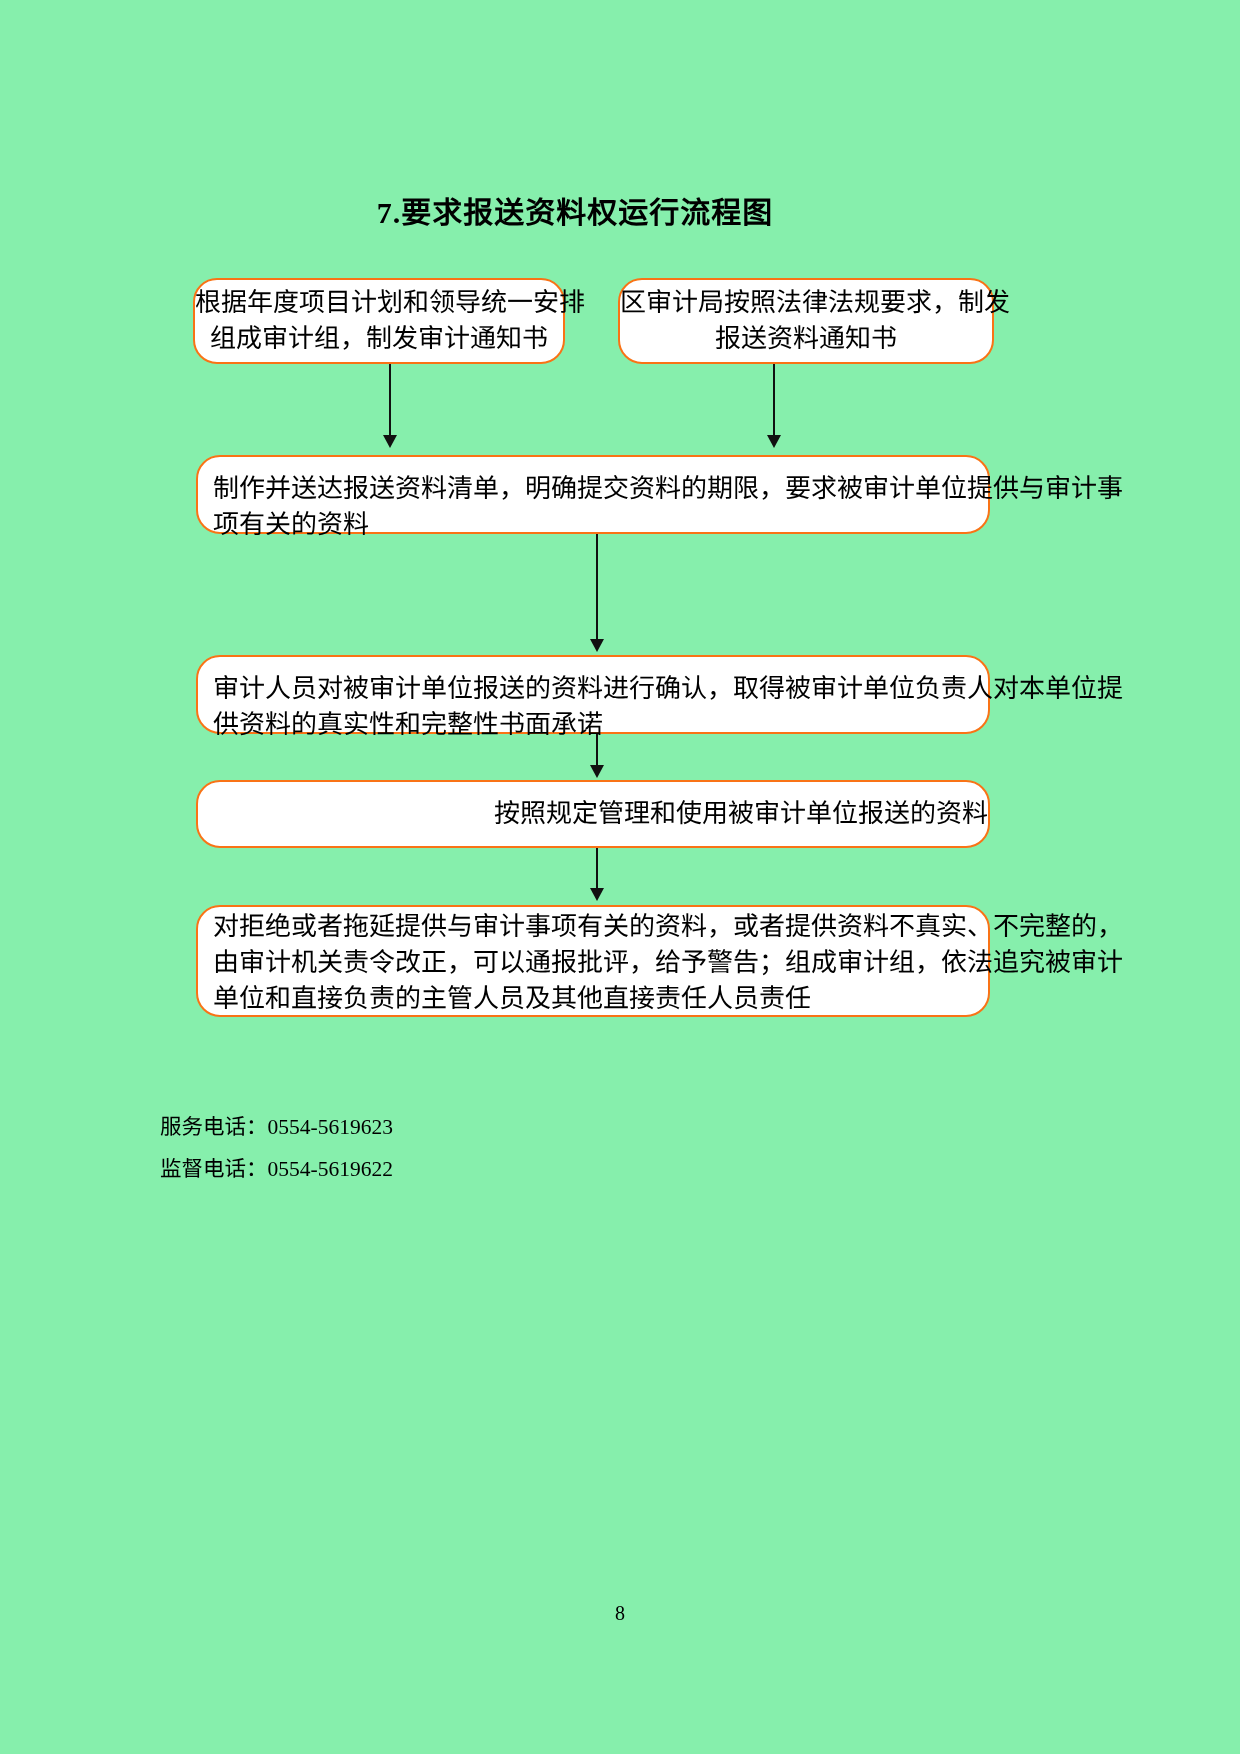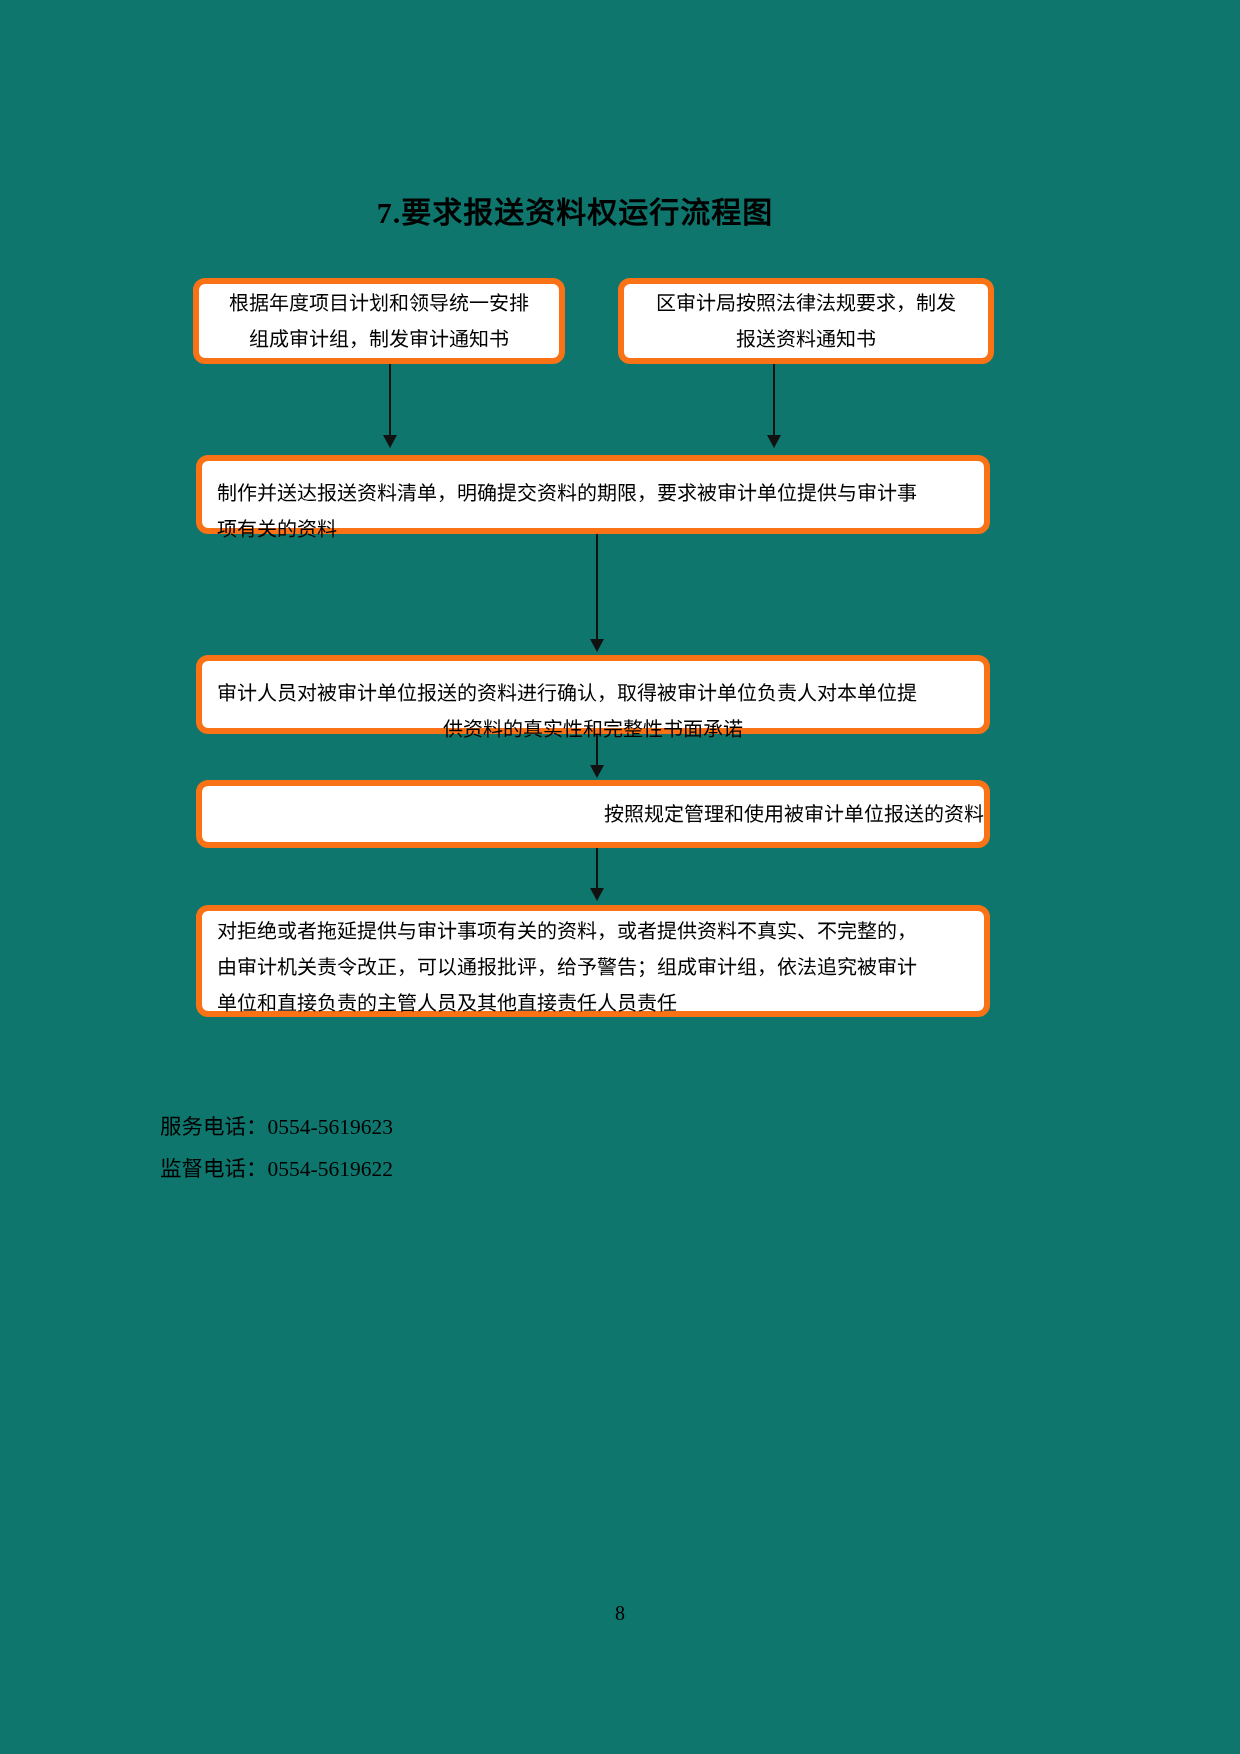--- a/index.html
+++ b/index.html
@@ -4,56 +4,56 @@
 <style>
   html, body {
     margin: 0;
     padding: 0;
     background: #ffffff;
   }
   .page {
     position: relative;
     width: 1240px;
     height: 1754px;
-    background: #0f766e;
+    background: #86efac;
     color: #000000;
     font-family: "Liberation Serif", "DejaVu Serif", serif;
     overflow: hidden;
   }
   .doc-title {
     position: absolute;
     left: 170px;
     top: 188px;
     width: 810px;
     text-align: center;
     font-size: 30px;
     font-weight: bold;
     letter-spacing: 1px;
   }
   .fbox {
     position: absolute;
     box-sizing: border-box;
-    border: 6px solid #f97316;
-    border-radius: 12px;
-    font-size: 20px;
+    border: 2px solid #f97316;
+    border-radius: 24px;
+    font-size: 26px;
     line-height: 36px;
     background: #ffffff;
   }
   .fbox .ln { white-space: nowrap; }
   .fbox.centered {
     display: flex;
     flex-direction: column;
     justify-content: center;
     text-align: center;
   }
   .fbox.lefttext {
     padding: 14px 15px;
     text-align: left;
   }
-  .tcenter { text-align: center; }
+  .tcenter { }
   .arrow {
     position: absolute;
     width: 16px;
     display: flex;
     flex-direction: column;
     align-items: center;
   }
   .arrow .shaft {
     flex: 1;
     width: 2px;

